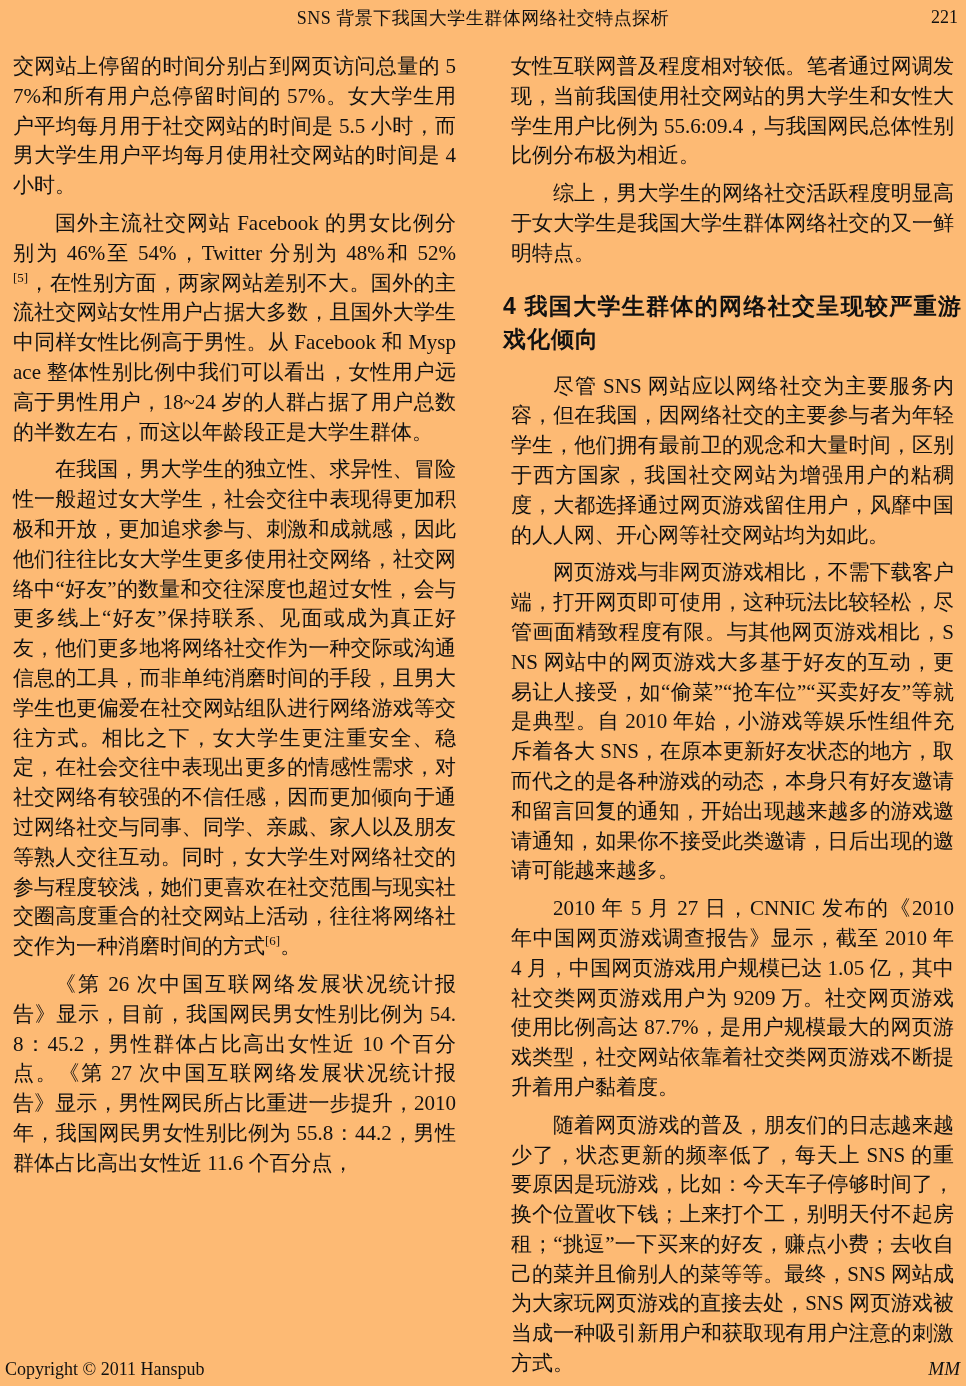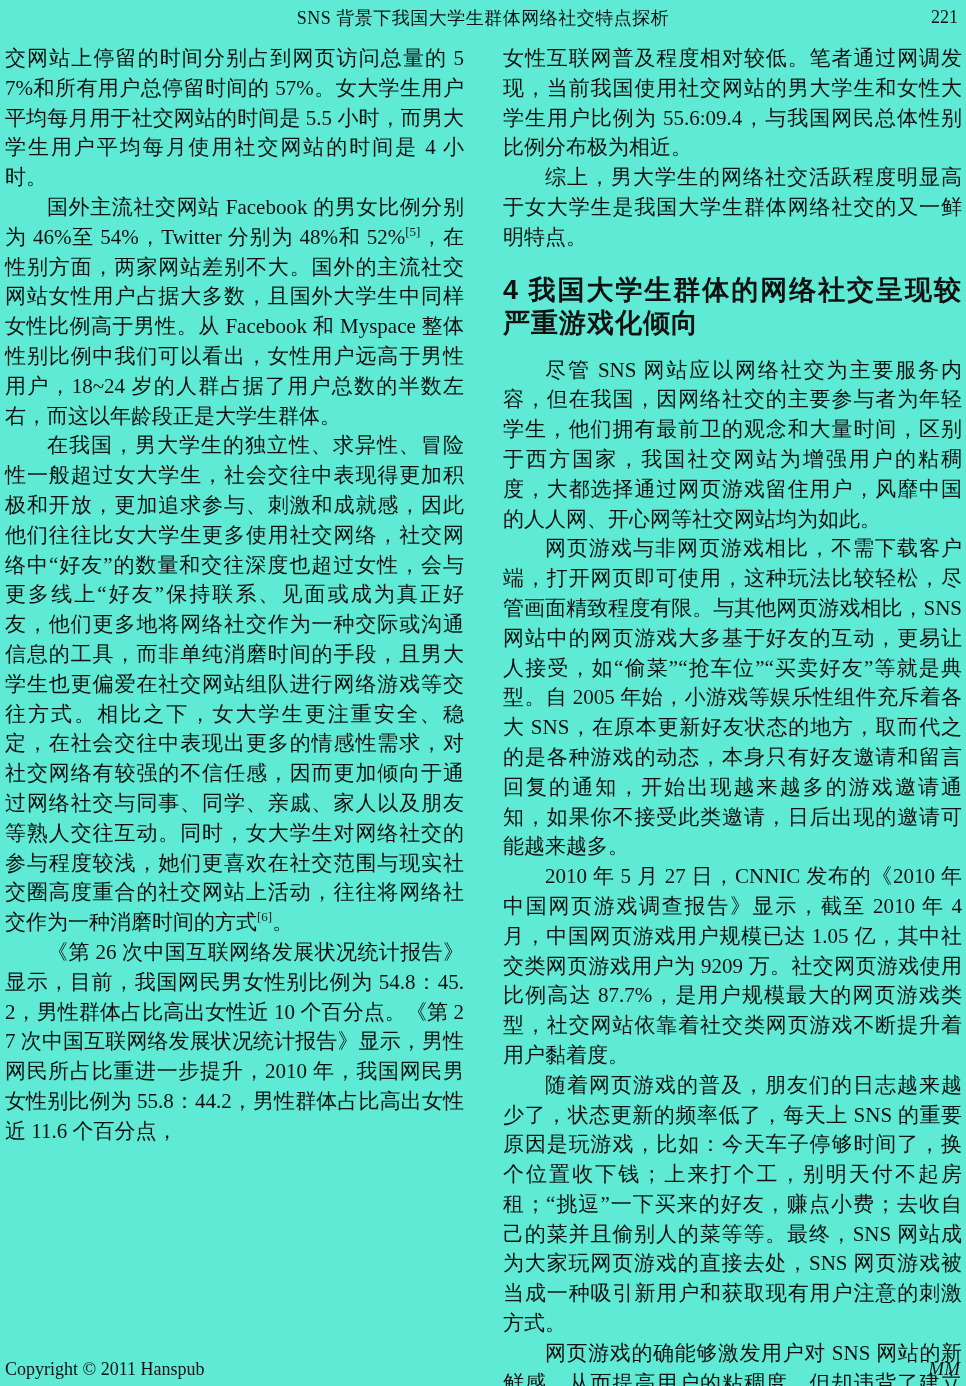--- a/index.html
+++ b/index.html
@@ -1,20 +1,20 @@
 <!DOCTYPE html>
 <html><head>
 <meta charset="utf-8">
 <style>
   html, body { margin: 0; padding: 0; background: #ffffff; }
   .page {
     position: relative;
     width: 966px;
     height: 1386px;
-    background: #5eead4;
+    background: #fdba74;
     font-family: "Liberation Serif", "DejaVu Serif", serif;
     color: #111111;
     overflow: hidden;
   }
   .header {
     position: absolute;
     top: 6px;
     left: 0;
     right: 0;
     height: 28px;
@@ -33,38 +33,38 @@
   .columns {
     position: absolute;
     top: 44px;
     left: 5px;
     width: 957px;
     display: flex;
     gap: 39px;
   }
   .column { width: 459px; }
   .para {
-    margin: 0;
+    margin: 8px;
     font-size: 21px;
     line-height: 29.8px;
     text-align: justify;
     text-justify: inter-ideograph;
     word-break: break-all;
   }
   .para.indent { text-indent: 2em; }
   .para sup {
     font-size: 13px;
     line-height: 0;
     vertical-align: super;
   }
   .section-heading {
     margin: 21px 0 16px 0;
     font-family: "Liberation Sans", "DejaVu Sans", sans-serif;
     font-weight: bold;
-    font-size: 27px;
+    font-size: 23px;
     line-height: 33px;
     letter-spacing: 1px;
     text-align: justify;
     word-break: break-all;
   }
   .footer {
     position: absolute;
     left: 5px;
     right: 6px;
     bottom: 6px;
@@ -93,21 +93,21 @@
         <p class="para"><span>交网站上停留的时间分别占到网页访问总量的 57%和所有用户总停留时间的 57%。女大学生用户平均每月用于社交网站的时间是 5.5 小时，而男大学生用户平均每月使用社交网站的时间是 4 小时。</span></p>
         <p class="para indent"><span>国外主流社交网站 Facebook 的男女比例分别为 46%至 54%，Twitter 分别为 48%和 52%</span><sup>[5]</sup><span>，在性别方面，两家网站差别不大。国外的主流社交网站女性用户占据大多数，且国外大学生中同样女性比例高于男性。从 Facebook 和 Myspace 整体性别比例中我们可以看出，女性用户远高于男性用户，18~24 岁的人群占据了用户总数的半数左右，而这以年龄段正是大学生群体。</span></p>
         <p class="para indent"><span>在我国，男大学生的独立性、求异性、冒险性一般超过女大学生，社会交往中表现得更加积极和开放，更加追求参与、刺激和成就感，因此他们往往比女大学生更多使用社交网络，社交网络中“好友”的数量和交往深度也超过女性，会与更多线上“好友”保持联系、见面或成为真正好友，他们更多地将网络社交作为一种交际或沟通信息的工具，而非单纯消磨时间的手段，且男大学生也更偏爱在社交网站组队进行网络游戏等交往方式。相比之下，女大学生更注重安全、稳定，在社会交往中表现出更多的情感性需求，对社交网络有较强的不信任感，因而更加倾向于通过网络社交与同事、同学、亲戚、家人以及朋友等熟人交往互动。同时，女大学生对网络社交的参与程度较浅，她们更喜欢在社交范围与现实社交圈高度重合的社交网站上活动，往往将网络社交作为一种消磨时间的方式</span><sup>[6]</sup><span>。</span></p>
         <p class="para indent"><span>《第 26 次中国互联网络发展状况统计报告》显示，目前，我国网民男女性别比例为 54.8：45.2，男性群体占比高出女性近 10 个百分点。《第 27 次中国互联网络发展状况统计报告》显示，男性网民所占比重进一步提升，2010 年，我国网民男女性别比例为 55.8：44.2，男性群体占比高出女性近 11.6 个百分点，</span></p>
       </div>
     <div class="column">
         <p class="para"><span>女性互联网普及程度相对较低。笔者通过网调发现，当前我国使用社交网站的男大学生和女性大学生用户比例为 55.6:09.4，与我国网民总体性别比例分布极为相近。</span></p>
         <p class="para indent"><span>综上，男大学生的网络社交活跃程度明显高于女大学生是我国大学生群体网络社交的又一鲜明特点。</span></p>
         <h2 class="section-heading"><span>4 我国大学生群体的网络社交呈现较严重游戏化倾向</span></h2>
         <p class="para indent"><span>尽管 SNS 网站应以网络社交为主要服务内容，但在我国，因网络社交的主要参与者为年轻学生，他们拥有最前卫的观念和大量时间，区别于西方国家，我国社交网站为增强用户的粘稠度，大都选择通过网页游戏留住用户，风靡中国的人人网、开心网等社交网站均为如此。</span></p>
-        <p class="para indent"><span>网页游戏与非网页游戏相比，不需下载客户端，打开网页即可使用，这种玩法比较轻松，尽管画面精致程度有限。与其他网页游戏相比，SNS 网站中的网页游戏大多基于好友的互动，更易让人接受，如“偷菜”“抢车位”“买卖好友”等就是典型。自 2005 年始，小游戏等娱乐性组件充斥着各大 SNS，在原本更新好友状态的地方，取而代之的是各种游戏的动态，本身只有好友邀请和留言回复的通知，开始出现越来越多的游戏邀请通知，如果你不接受此类邀请，日后出现的邀请可能越来越多。</span></p>
+        <p class="para indent"><span>网页游戏与非网页游戏相比，不需下载客户端，打开网页即可使用，这种玩法比较轻松，尽管画面精致程度有限。与其他网页游戏相比，SNS 网站中的网页游戏大多基于好友的互动，更易让人接受，如“偷菜”“抢车位”“买卖好友”等就是典型。自 2010 年始，小游戏等娱乐性组件充斥着各大 SNS，在原本更新好友状态的地方，取而代之的是各种游戏的动态，本身只有好友邀请和留言回复的通知，开始出现越来越多的游戏邀请通知，如果你不接受此类邀请，日后出现的邀请可能越来越多。</span></p>
         <p class="para indent"><span>2010 年 5 月 27 日，CNNIC 发布的《2010 年中国网页游戏调查报告》显示，截至 2010 年 4 月，中国网页游戏用户规模已达 1.05 亿，其中社交类网页游戏用户为 9209 万。社交网页游戏使用比例高达 87.7%，是用户规模最大的网页游戏类型，社交网站依靠着社交类网页游戏不断提升着用户黏着度。</span></p>
         <p class="para indent"><span>随着网页游戏的普及，朋友们的日志越来越少了，状态更新的频率低了，每天上 SNS 的重要原因是玩游戏，比如：今天车子停够时间了，换个位置收下钱；上来打个工，别明天付不起房租；“挑逗”一下买来的好友，赚点小费；去收自己的菜并且偷别人的菜等等。最终，SNS 网站成为大家玩网页游戏的直接去处，SNS 网页游戏被当成一种吸引新用户和获取现有用户注意的刺激方式。</span></p>
         <p class="para indent"><span>网页游戏的确能够激发用户对 SNS 网站的新鲜感，从而提高用户的粘稠度，但却违背了建立社交网络的初衷；同时，网络社交的游戏化倾向不可避免地催化大学生网络社交成瘾，这也是需要人们必须反省</span></p>
       </div>
   </div>
 
   <div class="footer">
     <div class="copyright">Copyright © 2011 Hanspub</div>
     <div class="journal-mark">MM</div>
   </div>

